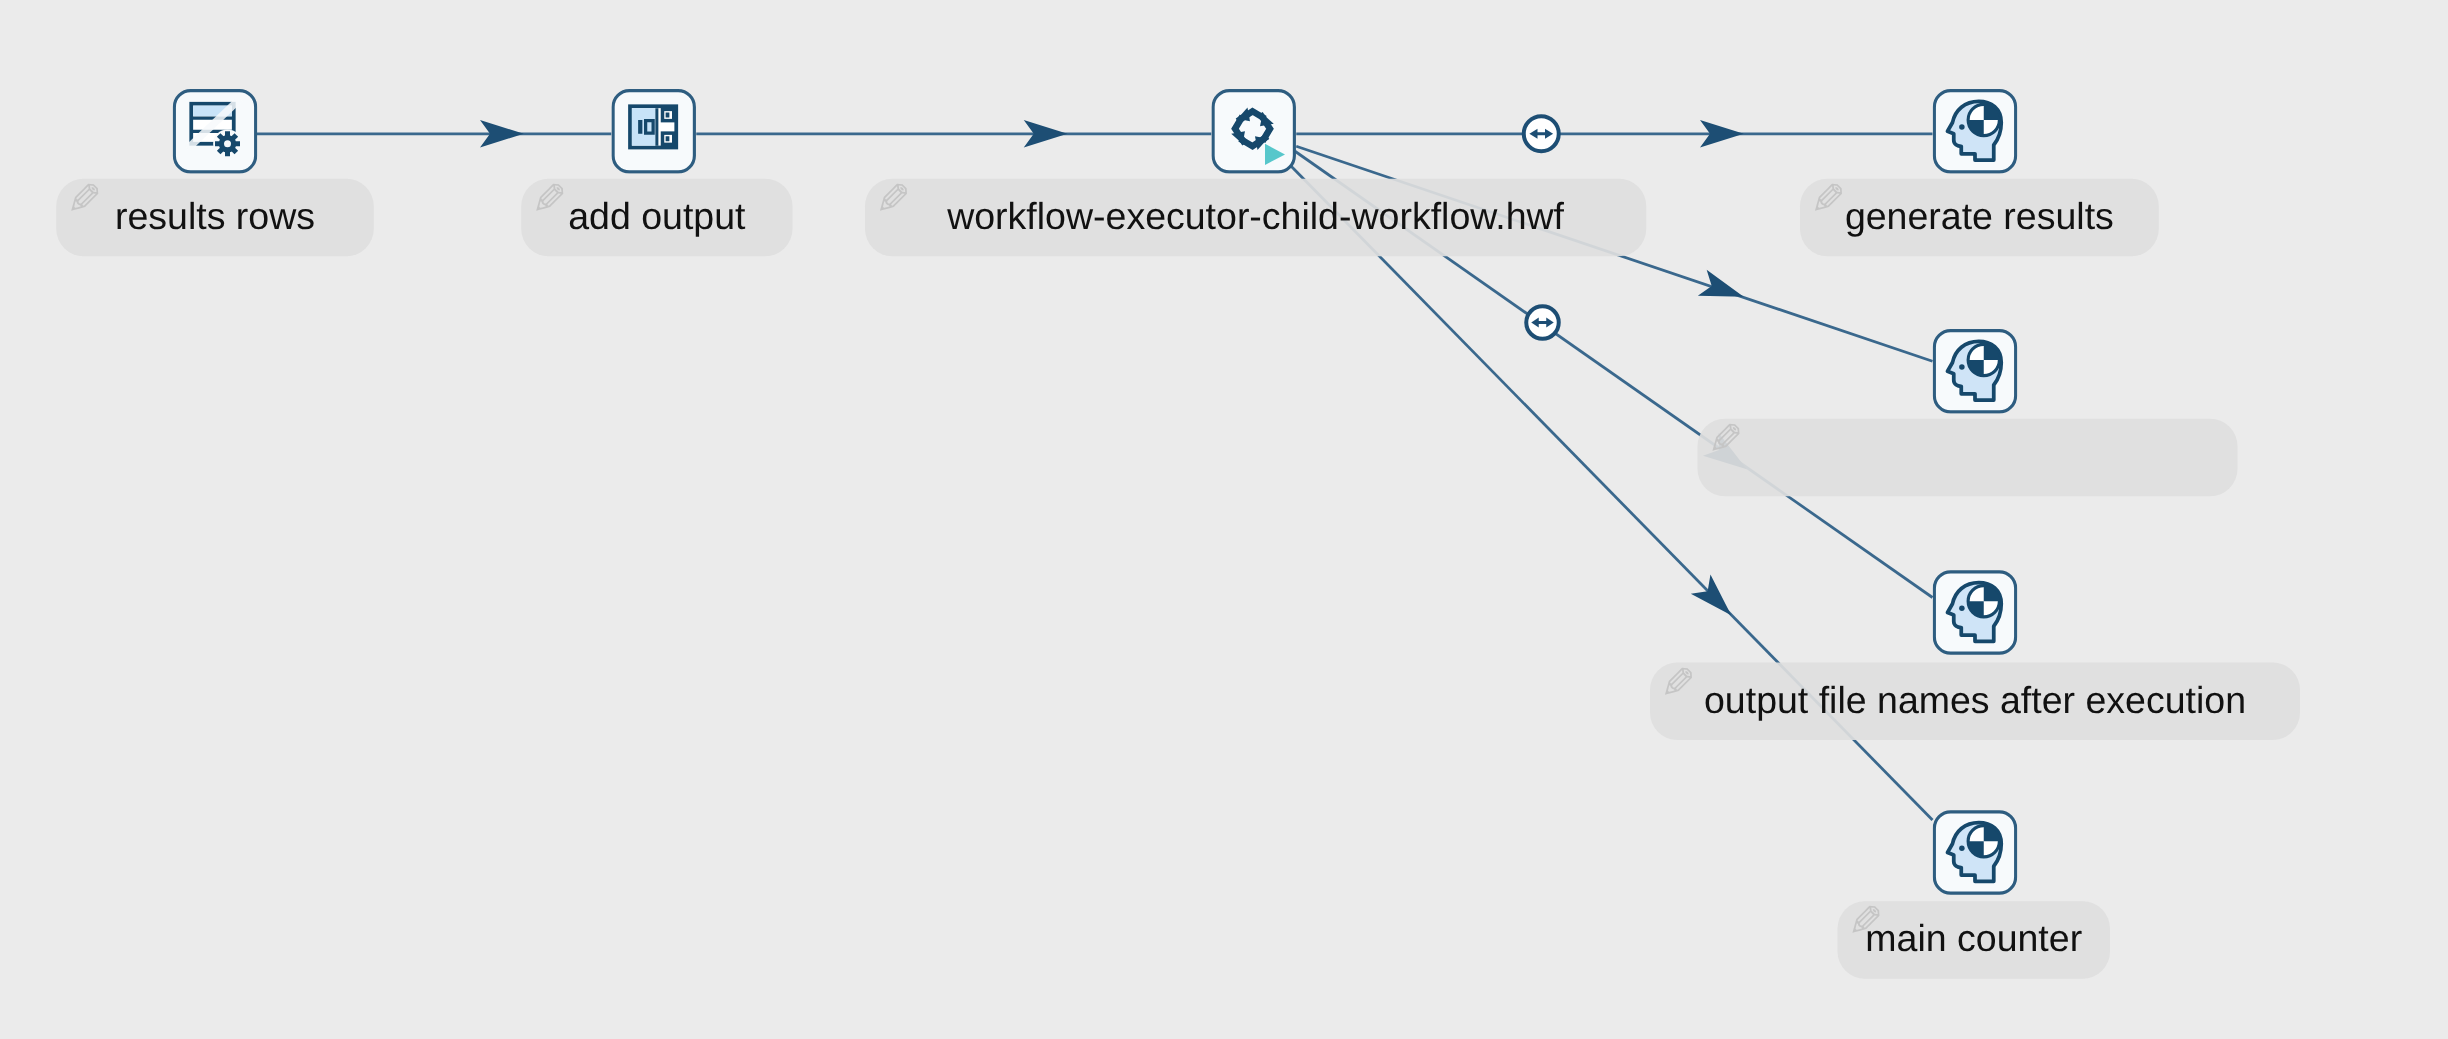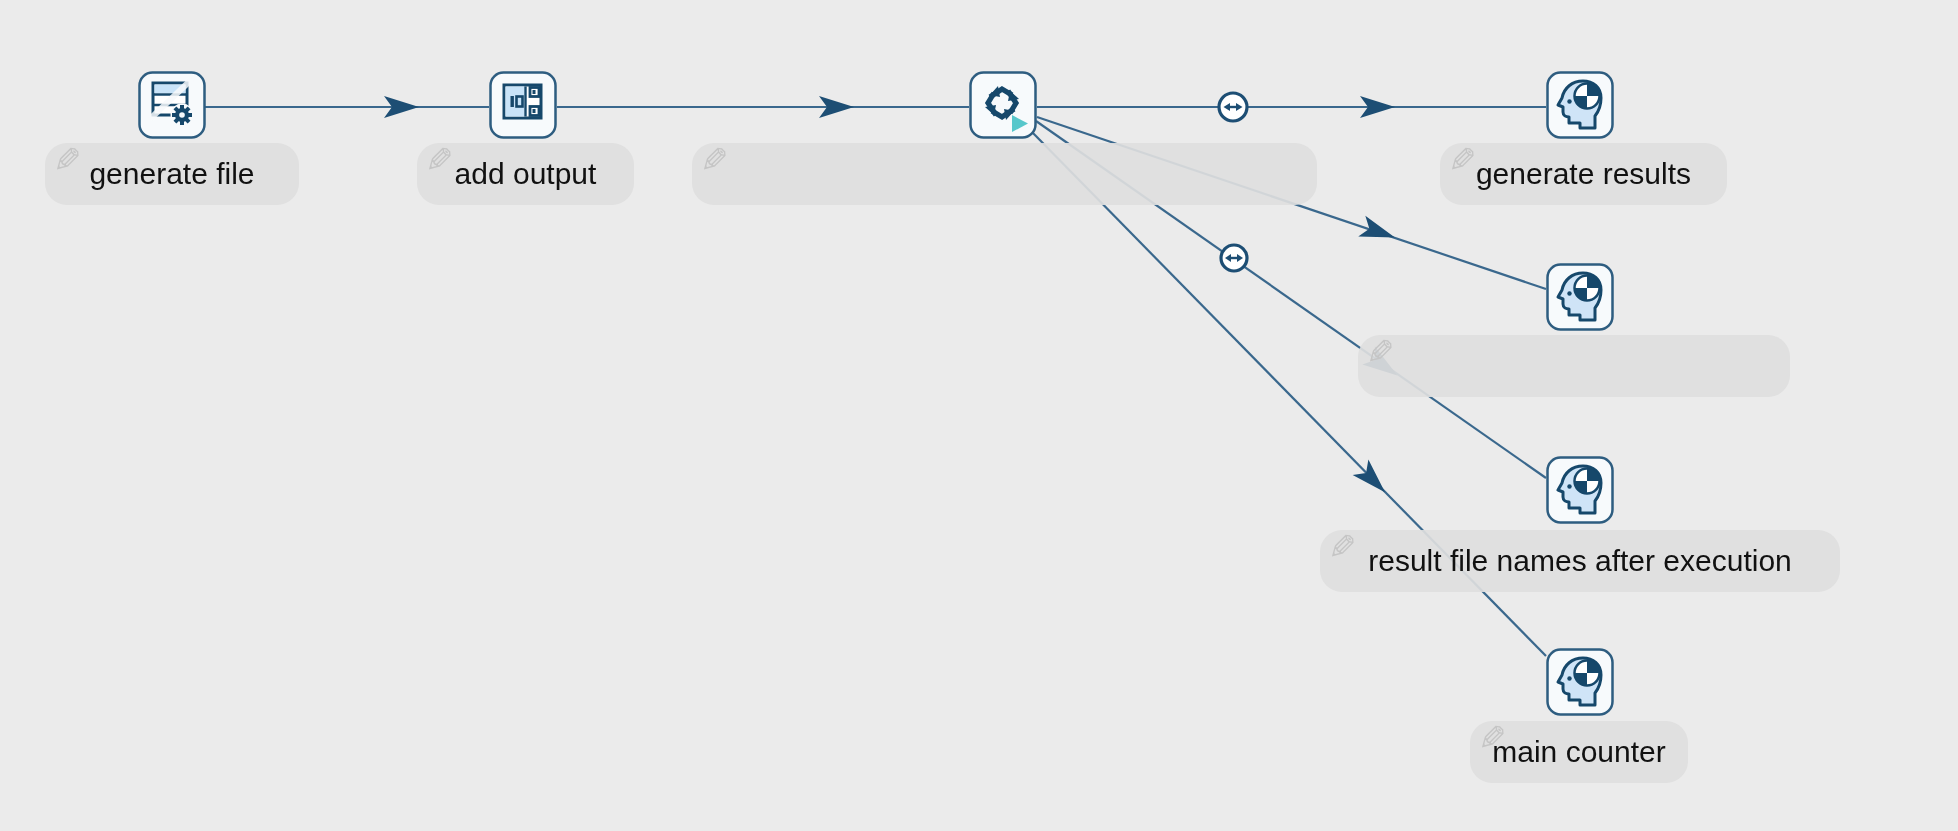--- a/index.html
+++ b/index.html
@@ -81,39 +81,40 @@
     <g transform="translate(1234,258)">
       <circle class="copy-circle" r="13"></circle>
       <line class="copy-glyph-line" x1="-4" y1="0" x2="4" y2="0"></line>
       <polygon class="copy-glyph" points="3,-4 9,0 3,4"></polygon>
       <polygon class="copy-glyph" points="-3,-4 -9,0 -3,4"></polygon>
     </g>
   </svg>
 
   <div class="bubble b1">
     <span class="pencil">✎</span>
-    <span>generate file</span>
+    <span>results rows</span>
   </div>
   <div class="bubble b2">
     <span class="pencil">✎</span>
     <span>add output</span>
   </div>
   <div class="bubble b3">
     <span class="pencil">✎</span>
+    <span>workflow-executor-child-workflow.hwf</span>
   </div>
   <div class="bubble b4">
     <span class="pencil">✎</span>
     <span>generate results</span>
   </div>
   <div class="bubble b5">
     <span class="pencil">✎</span>
   </div>
   <div class="bubble b6">
     <span class="pencil">✎</span>
-    <span>result file names after execution</span>
+    <span>output file names after execution</span>
   </div>
   <div class="bubble b7">
     <span class="pencil">✎</span>
     <span>main counter</span>
   </div>
 
   <div class="node n1">
     <svg width="68" height="68" viewBox="0 0 68 68">
       <rect x="1.5" y="1.5" width="65" height="65" rx="13" fill="#f7fafc" stroke="#2e5d80" stroke-width="2.5"></rect>
       <rect x="15" y="12" width="34" height="32" fill="#ffffff" stroke="#16486b" stroke-width="3"></rect>

